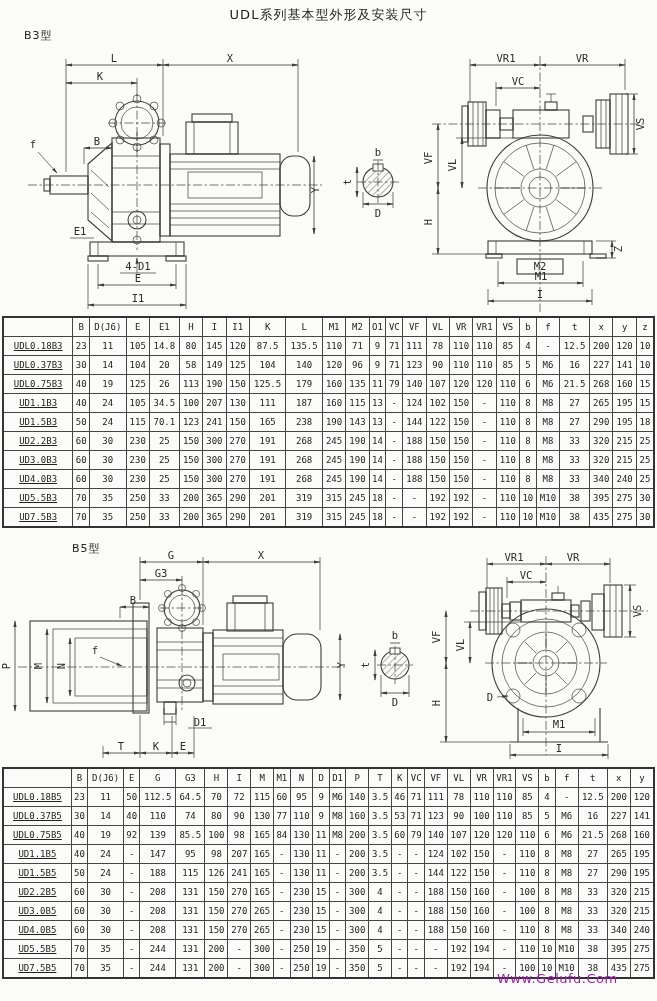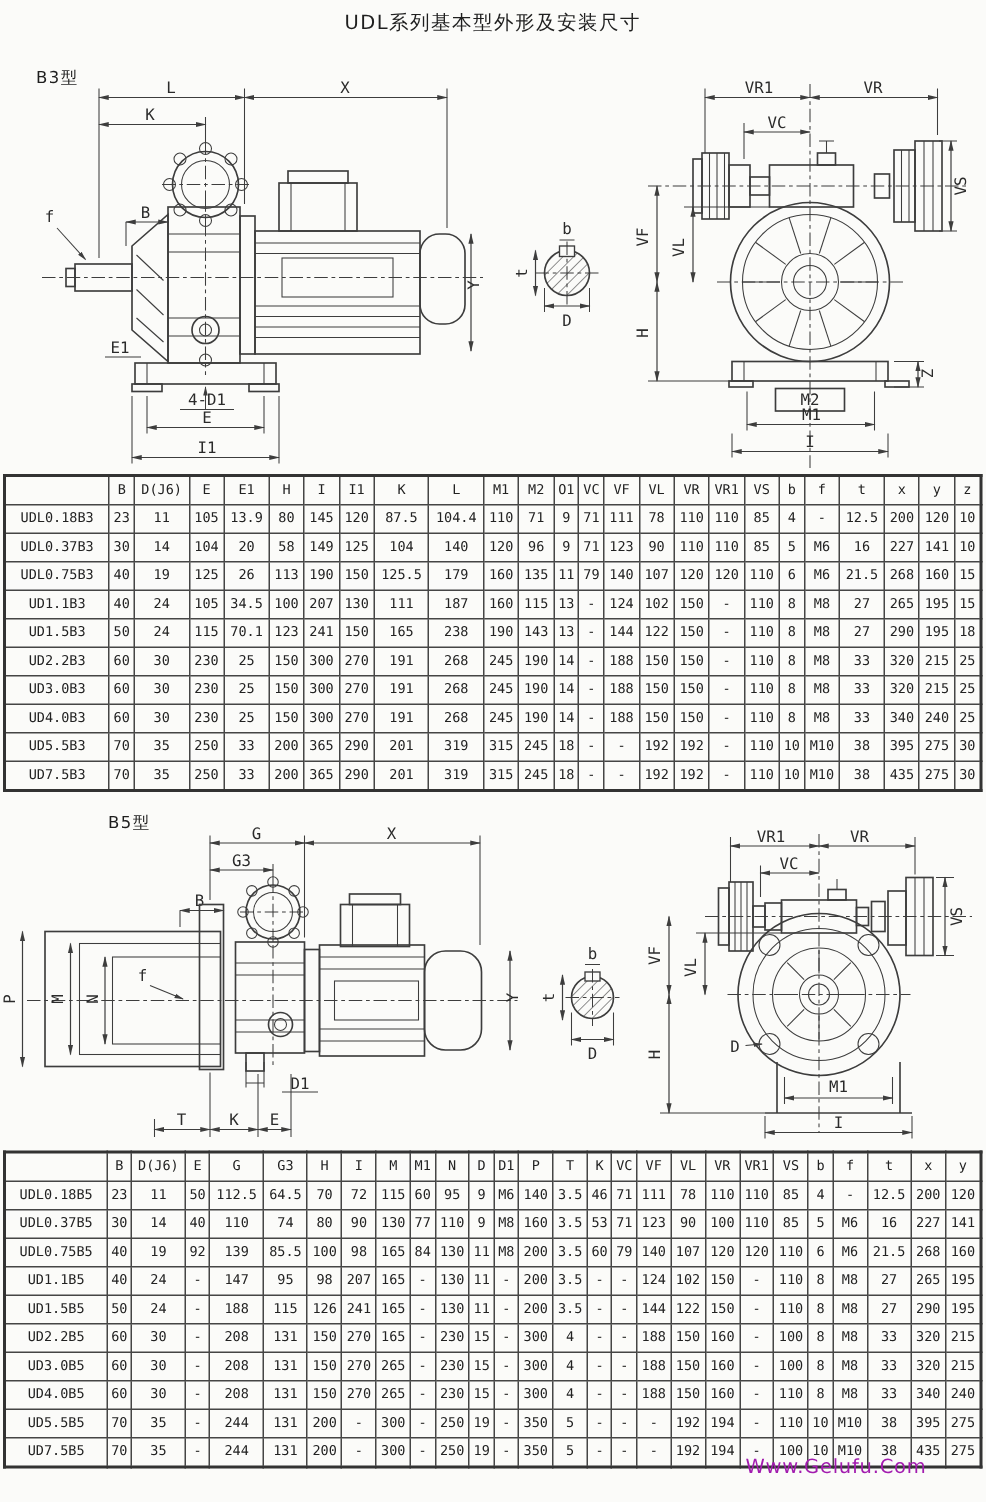--- a/index.html
+++ b/index.html
@@ -1,34 +1,34 @@
 <!DOCTYPE html>
 <html><head>
 <meta charset="utf-8">
 <style>
   html,body{margin:0;padding:0;background:#fbfbf9;}
   #page{position:relative;width:657px;height:1001px;background:#fbfbf9;overflow:hidden;
         font-family:"DejaVu Sans","Liberation Sans",sans-serif;color:#232323;}
   .title{position:absolute;top:6px;left:0;width:657px;text-align:center;
          font-size:13px;font-weight:normal;letter-spacing:1px;margin:0;color:#1f1f1f;}
   .sec-label{position:absolute;font-size:11px;color:#1f1f1f;letter-spacing:1px;}
-  #b3-label{top:44px;left:24px;}
+  #b3-label{top:28px;left:24px;}
   #b5-label{top:541px;left:24px;margin-left:48px;}
   svg.draw{position:absolute;left:0;}
   #b3-draw{top:44px;}
   #b5-draw{top:550px;}
   .tbl-wrap{position:absolute;left:2px;width:653px;}
   #b3-tbl{top:316px;}
   #b5-tbl{top:767px;}
   table.dims{border-collapse:collapse;width:100%;table-layout:auto;
              font-family:"DejaVu Sans Mono","Liberation Mono",monospace;
              font-size:9px;color:#222;border:2px solid #333;}
   table.dims th,table.dims td{border:1px solid #454545;text-align:center;height:18px;
              padding:0 1px;white-space:nowrap;font-weight:normal;line-height:1;}
-  table.dims th:first-child,table.dims td:first-child{min-width:54px;}
+  table.dims th:first-child,table.dims td:first-child{min-width:54px;text-decoration:underline;}
   .watermark{position:absolute;top:971px;left:497px;font-size:13px;color:#a21caf;
              letter-spacing:.5px;font-family:"DejaVu Sans",sans-serif;}
   
   .ln{stroke:#3d3d3d;stroke-width:1.1;fill:none}
   .tn{stroke:#3d3d3d;stroke-width:.7;fill:none}
   .cl{stroke:#3d3d3d;stroke-width:.7;stroke-dasharray:9 2.5 2.5 2.5;fill:none}
   .dm{stroke:#3d3d3d;stroke-width:.8;fill:none}
   .dl{font-family:"DejaVu Sans Mono","Liberation Mono",monospace;font-size:10.5px;
       fill:#2b2b2b;text-anchor:middle}
 </style>
@@ -274,26 +274,26 @@
             <th>y</th>
             <th>z</th>
           </tr>
         </thead>
         <tbody>
           <tr>
             <td>UDL0.18B3</td>
             <td>23</td>
             <td>11</td>
             <td>105</td>
-            <td>13.9</td>
+            <td>14.8</td>
             <td>80</td>
             <td>145</td>
             <td>120</td>
             <td>87.5</td>
-            <td>104.4</td>
+            <td>135.5</td>
             <td>110</td>
             <td>71</td>
             <td>9</td>
             <td>71</td>
             <td>111</td>
             <td>78</td>
             <td>110</td>
             <td>110</td>
             <td>85</td>
             <td>4</td>

